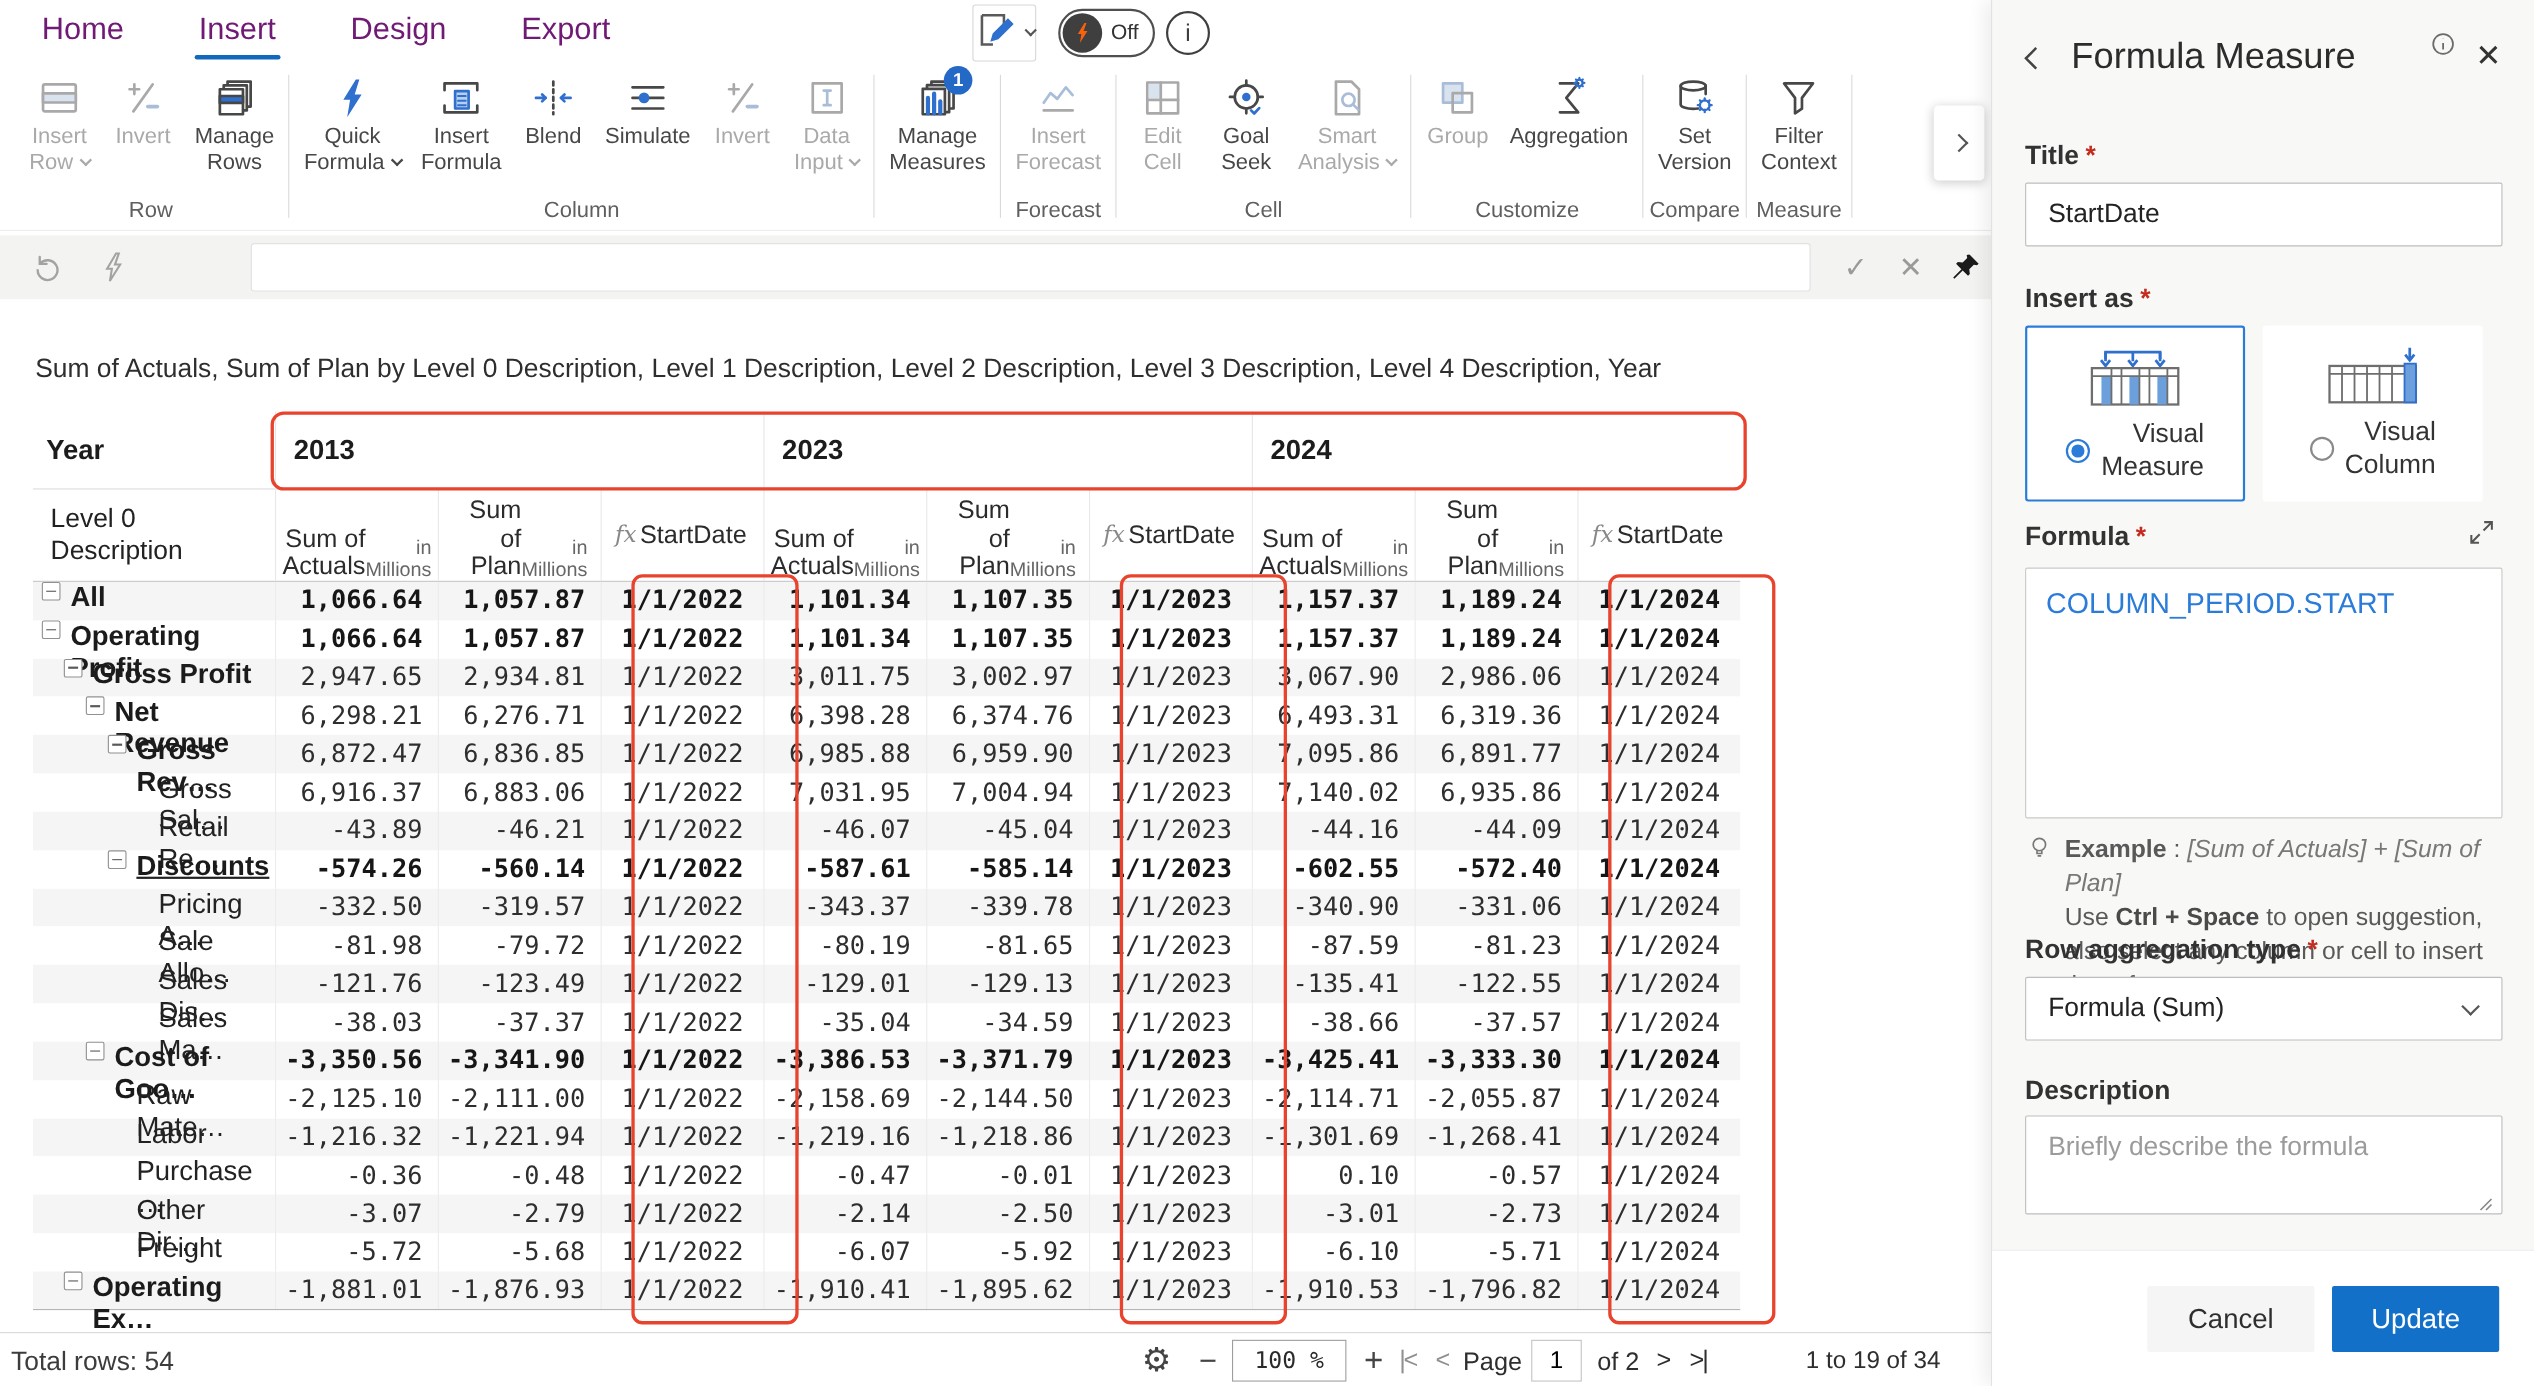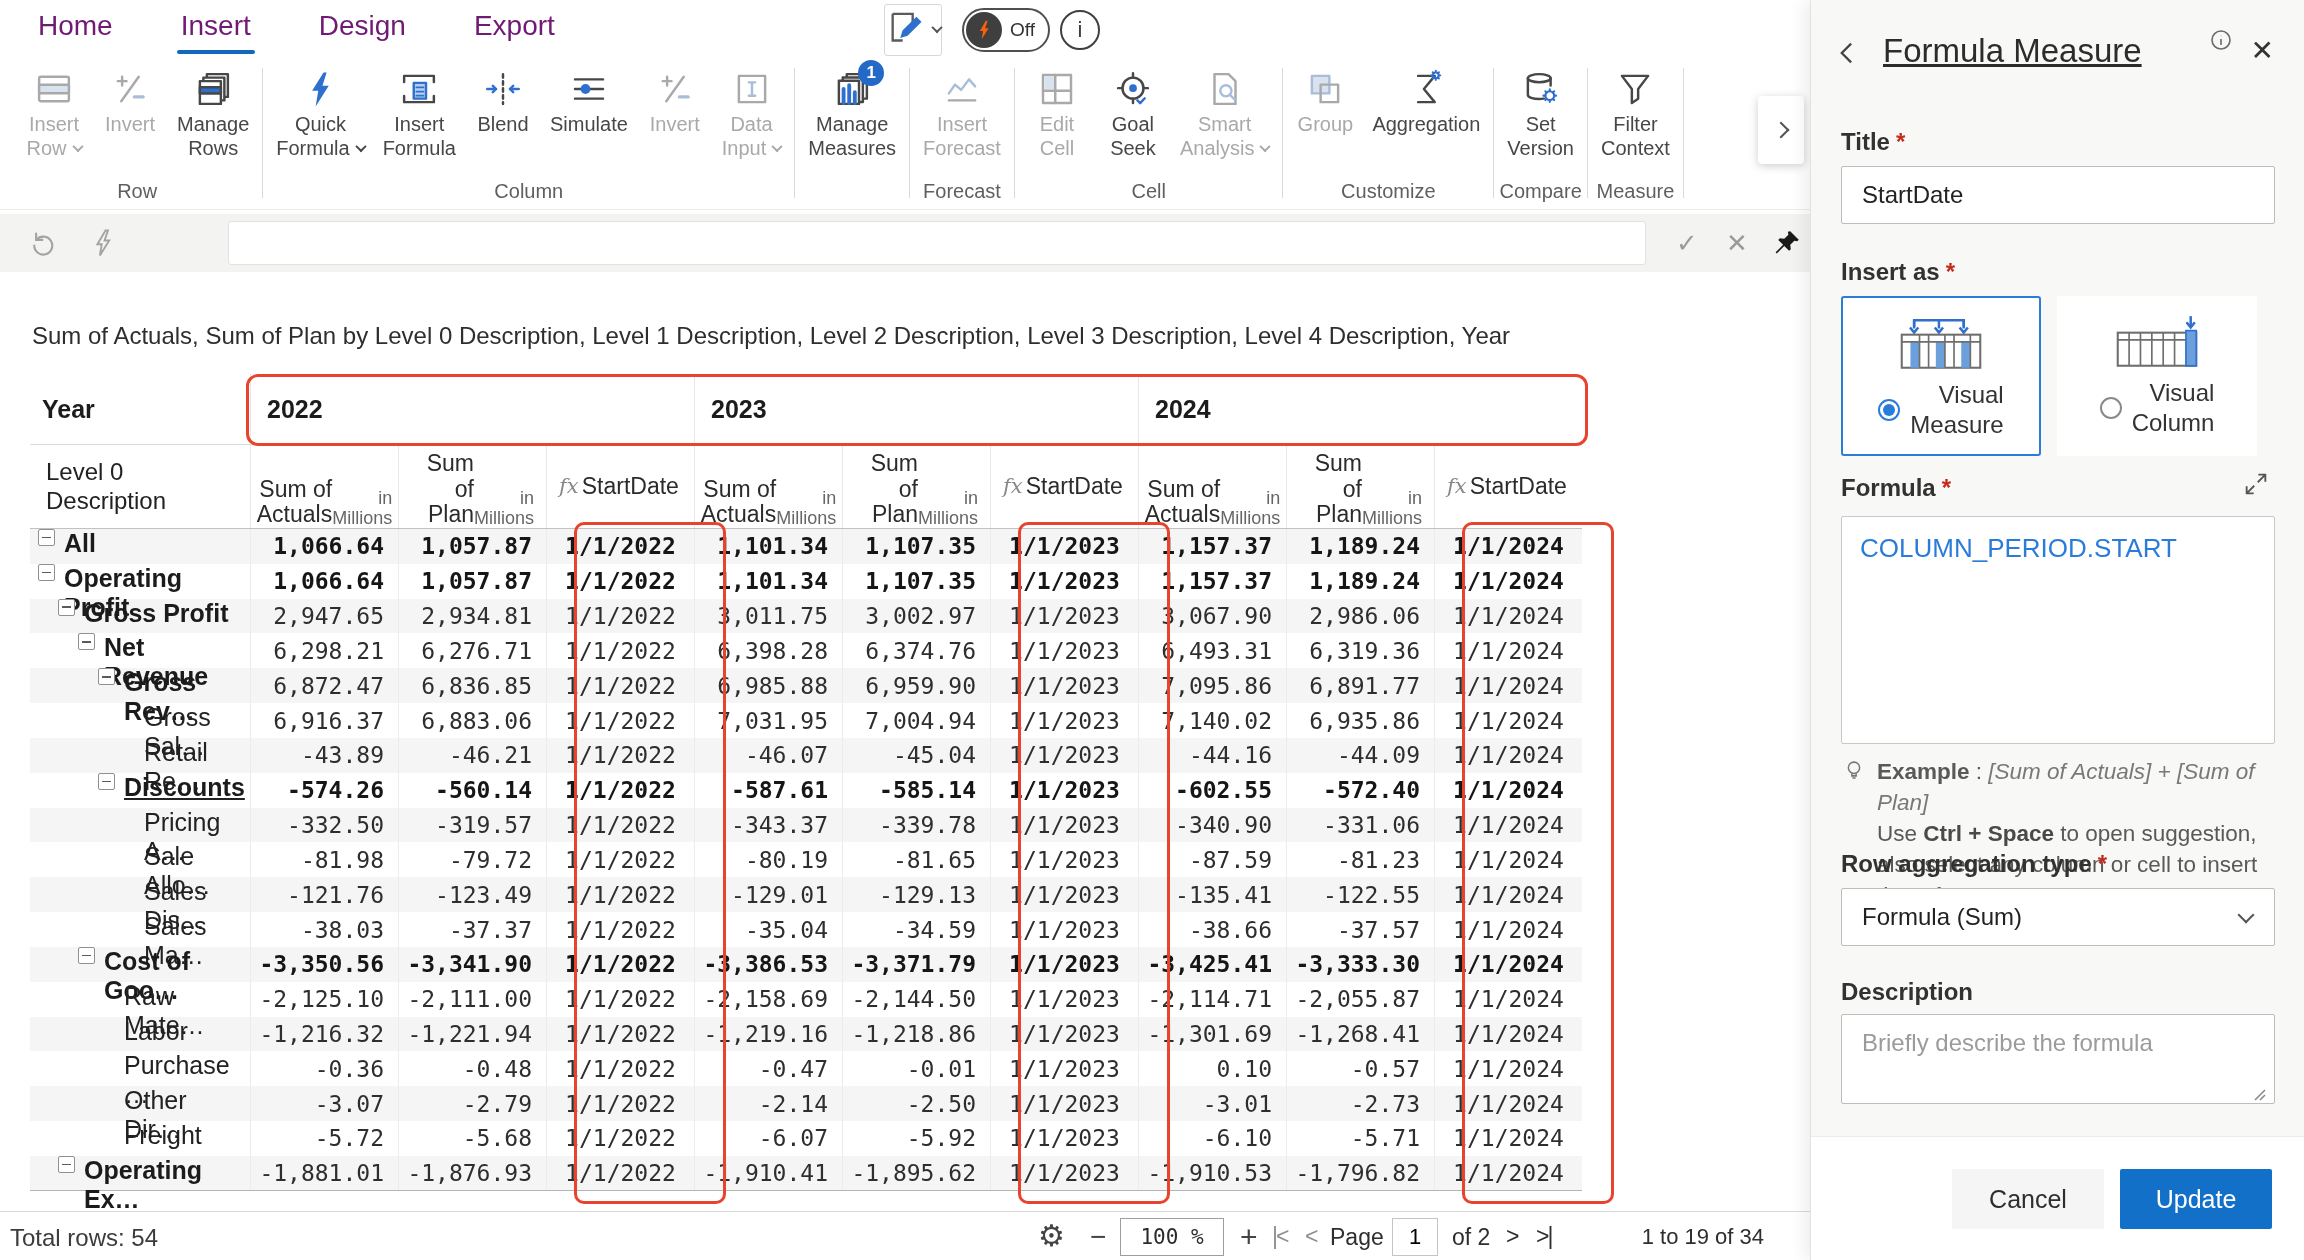--- a/index.html
+++ b/index.html
@@ -94,21 +94,21 @@
                   font-size:22px; font-family:"Liberation Sans",sans-serif; }
   .st-of { position:absolute; left:1452px; top:12px; font-size:23px; color:#2e2e2e; }
   .st-range { position:absolute; right:46px; top:12px; font-size:22px; color:#2e2e2e; }
 
   
   .panel { position:absolute; left:1810px; top:0; width:494px; height:1260px; background:#f8f8f7;
            border-left:1px solid #e2e2e2; box-shadow:-6px 0 16px rgba(0,0,0,.07); }
   .p-head { position:absolute; left:0; top:26px; width:100%; height:58px; }
   .p-back { position:absolute; left:22px; top:12px; width:30px; height:30px; cursor:pointer; }
   .p-back svg { width:30px; height:30px; }
-  .p-title { position:absolute; left:72px; top:6px; font-size:33px; color:#2c2c2c;text-decoration:underline; }
+  .p-title { position:absolute; left:72px; top:6px; font-size:33px; color:#2c2c2c; }
   .p-info { position:absolute; left:398px; top:2px; width:24px; height:24px; cursor:default; }
   .p-info svg { width:24px; height:24px; }
   .p-close { position:absolute; right:30px; top:8px; font-size:28px; color:#333; cursor:pointer; }
   .p-lab { position:absolute; left:30px; font-size:24px; font-weight:bold; color:#323232; }
   .req { color:#c42b1c; margin-left:6px; }
   .p-input { position:absolute; left:30px; width:434px; height:58px; background:#fff; border:1px solid #bdbdbd; border-radius:2px;
              font-size:24px; padding:0 20px; font-family:"Liberation Sans",sans-serif; color:#222; }
   .card { position:absolute; width:200px; height:160px; background:#fff; border-radius:3px; cursor:pointer;
           display:flex; flex-direction:column; align-items:center; }
   .card.sel { border:2px solid var(--accent); }
@@ -451,21 +451,21 @@
         <path d="M14.6 2.6l6.8 6.8-1.2 1.1-2.3-.4-3.3 3.3.4 3.5-1.3 1.3-3.9-3.9-6 6-.9-.9 6-6-3.9-3.9 1.3-1.3 3.5.4 3.3-3.3-.4-2.3z" fill="#1b1b1b"></path>
       </svg>
     </span>
   </div>
 
   <div class="viz-title">Sum of Actuals, Sum of Plan by Level 0 Description, Level 1 Description, Level 2 Description, Level 3 Description, Level 4 Description, Year</div>
   <div id="table-area">
       <div class="yearrow">
         <div class="y-head">Year</div>
         <div class="y-cell">
-          <span>2022</span>
+          <span>2013</span>
         </div>
         <div class="y-cell">
           <span>2023</span>
         </div>
         <div class="y-cell">
           <span>2024</span>
         </div>
       </div>
       <div class="hdrrow">
         <div class="h-rowhead">Level 0 Description</div>

